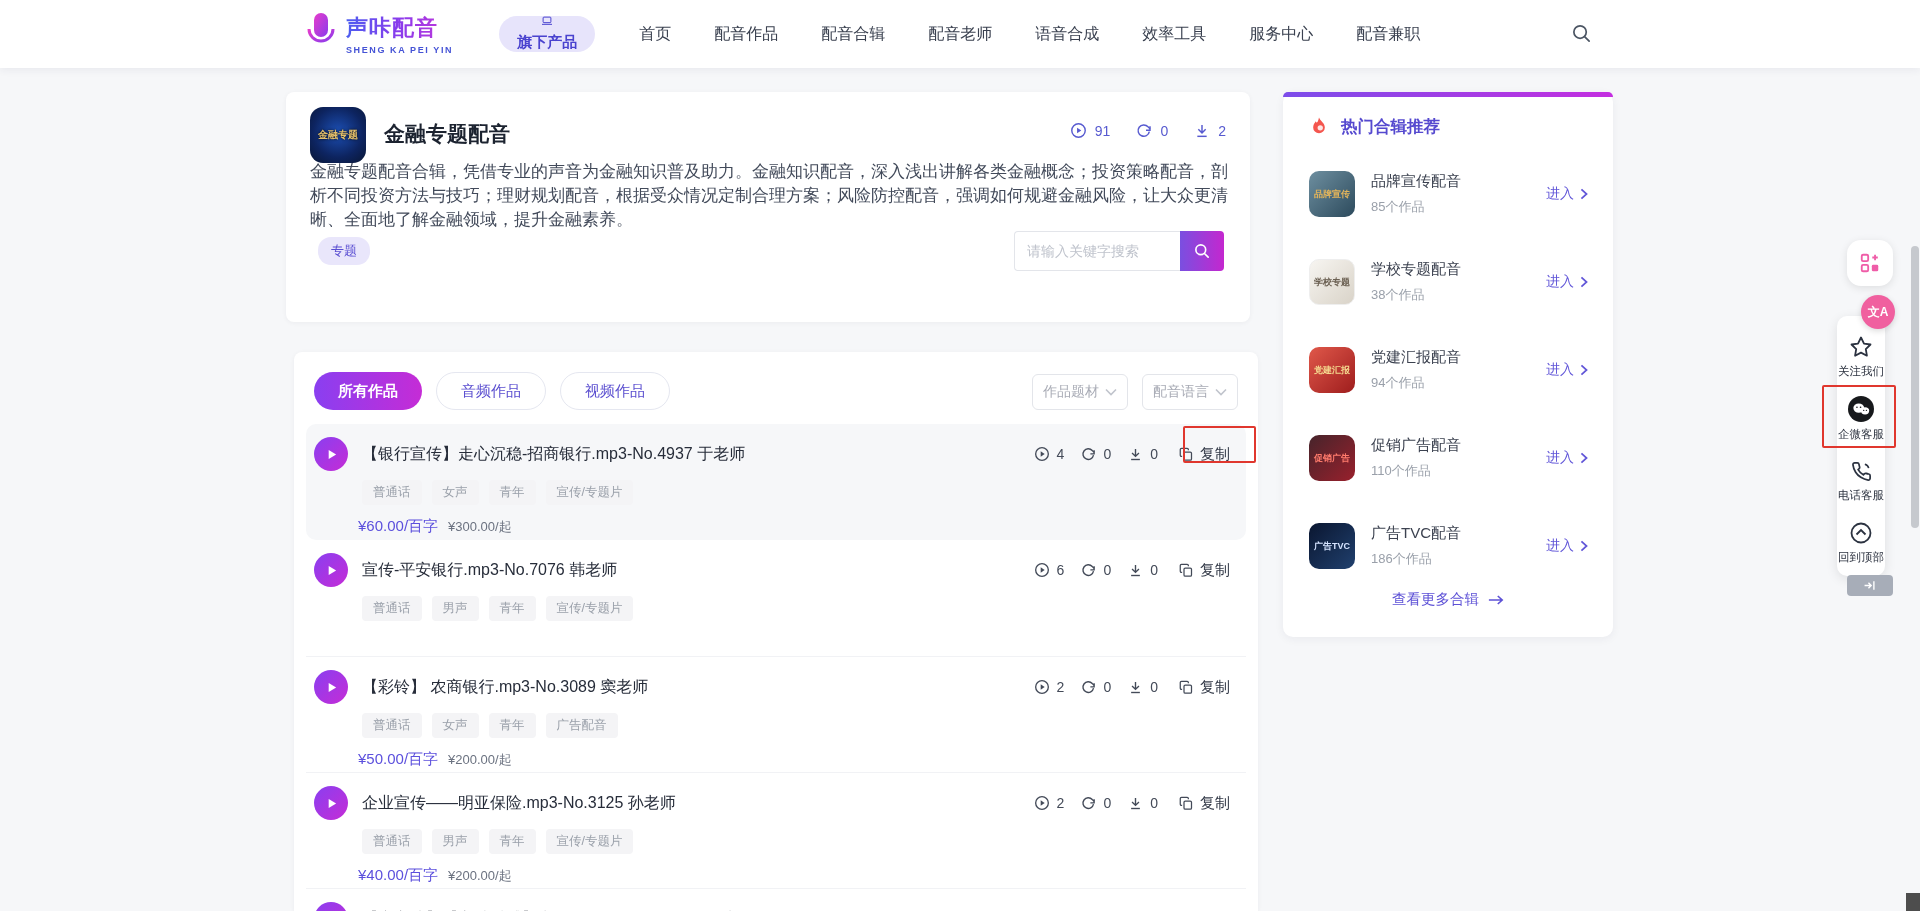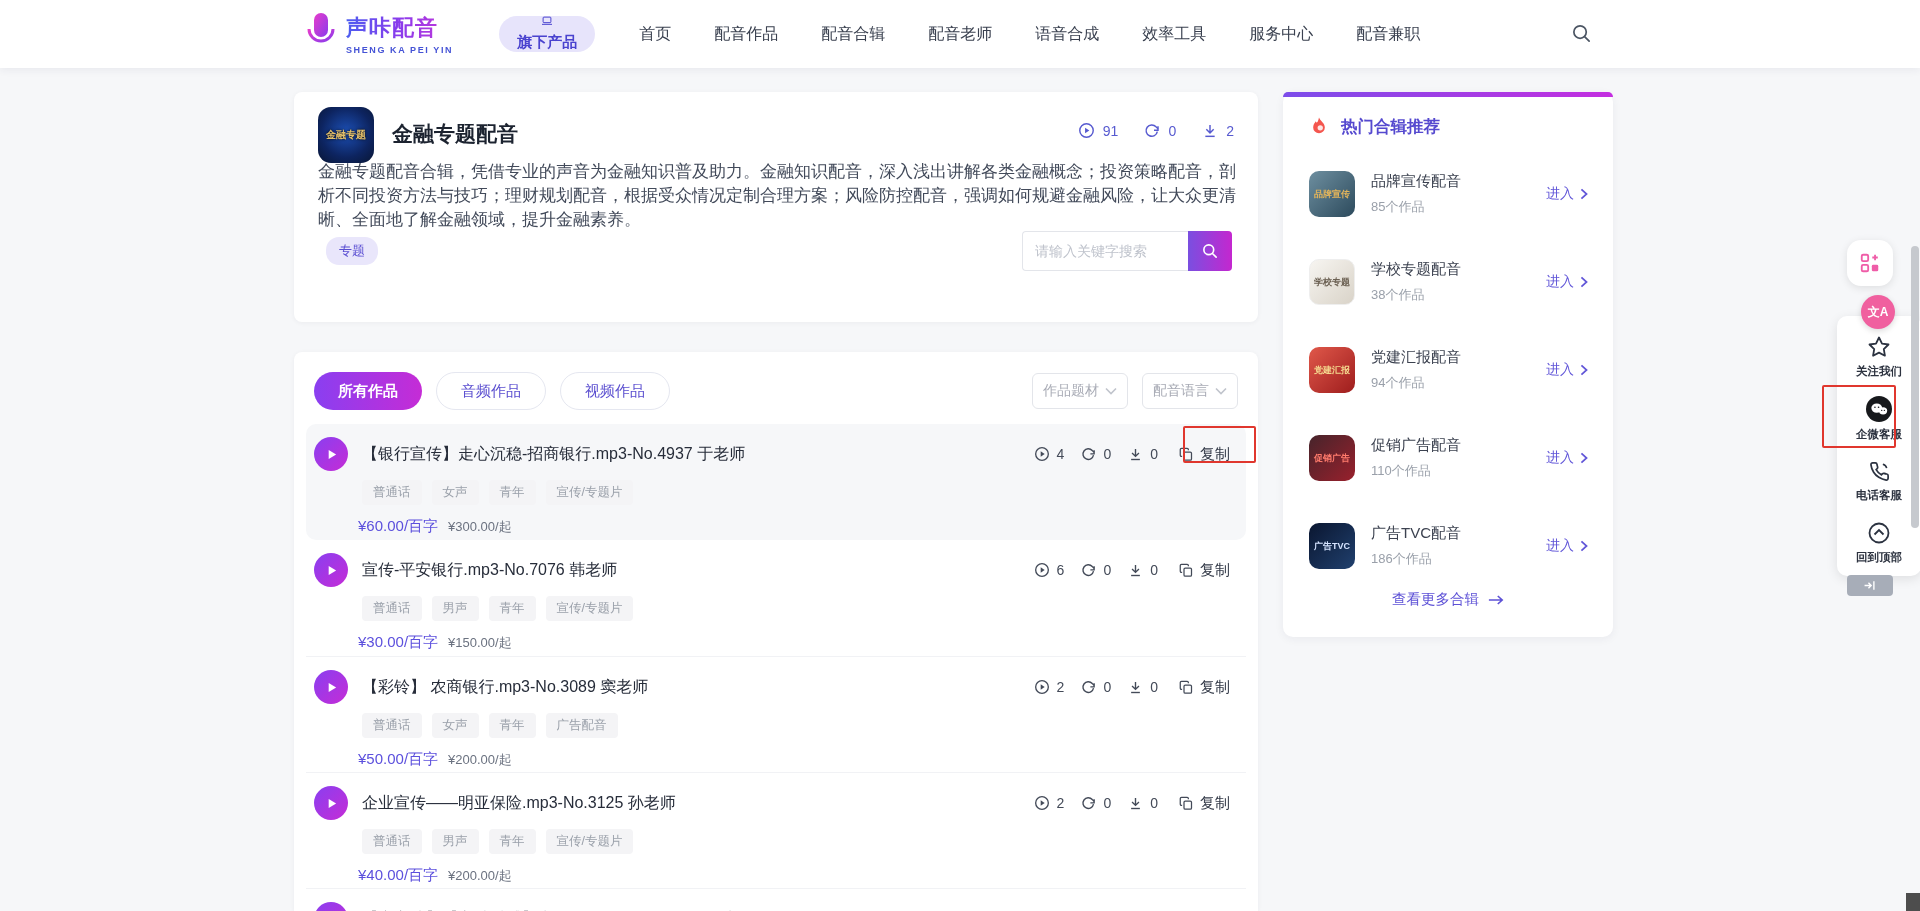--- a/index.html
+++ b/index.html
@@ -14,21 +14,21 @@
   .logo-text .t1 { font-size:22px; font-weight:bold;
        background:linear-gradient(90deg,#4c5df0,#8b3bec,#c437d8); -webkit-background-clip:text; background-clip:text; color:transparent; letter-spacing:1px; }
   .logo-text .t2 { font-size:9px; color:#4553d6; letter-spacing:1.6px; margin-top:2px; font-weight:bold; }
   .products-pill { display:flex; align-items:center; gap:7px; margin-left:46px; height:36px; padding:0 18px;
        background:#e7e4fb; border:none; border-radius:18px; color:#4a43cf; font-size:15px; font-weight:bold; cursor:pointer;flex-direction:column; }
   .nav-links { display:flex; gap:43px; margin-left:44px; font-size:16px; color:#3a4150; }
   .nav-links span { cursor:pointer; white-space:nowrap; }
   .nav-search { position:absolute; left:1571px; top:23px; cursor:pointer; }
 
   
-  .album-card { position:absolute; left:294px; top:92px; width:964px; height:230px; background:#fff;
+  .album-card { position:absolute; left:286px; top:92px; width:964px; height:230px; background:#fff;
        border-radius:8px; box-shadow:0 1px 5px rgba(30,30,60,.05); }
   .works-card { position:absolute; left:294px; top:352px; width:964px; height:559px; background:#fff;
        border-radius:8px 8px 0 0; box-shadow:0 1px 5px rgba(30,30,60,.05); }
 
   
   .album-thumb { position:absolute; left:24px; top:15px; width:56px; height:56px; border-radius:13px;
        background:radial-gradient(circle at 50% 45%, #1c4fb4 0%, #0d2460 60%, #091633 100%);
        display:flex; align-items:center; justify-content:center; }
   .album-thumb span { color:#e4c06a; font-size:10px; font-weight:bold; text-shadow:0 0 3px #000; }
   .album-title { position:absolute; left:98px; top:28px; font-size:21px; font-weight:bold; color:#1c2330; }
@@ -39,21 +39,21 @@
   .album-tag { position:absolute; left:32px; top:145px; background:#e9e6fb; color:#5a4ed2; font-size:13px;
        padding:5px 13px; border-radius:13px; cursor:pointer; }
   .album-search { position:absolute; right:26px; top:139px; display:flex; height:40px; }
   .album-search input { width:166px; height:40px; border:1px solid #e3e5ea; border-right:none; border-radius:4px 0 0 4px;
        padding:0 12px; font-size:14px; color:#333; outline:none; font-family:inherit; }
   .album-search input::placeholder { color:#bfc3cc; }
   .search-btn { width:44px; height:40px; border:none; border-radius:0 4px 4px 0; cursor:pointer;
        background:linear-gradient(90deg,#7a4fe0,#c427cf); display:flex; align-items:center; justify-content:center; }
 
   
-  .works-top { display:flex; align-items:center; padding:20px 20px 0 20px; }
+  .works-top { display:flex; align-items:flex-end; padding:20px 20px 0 20px; }
   .tab { height:38px; padding:0 24px; border-radius:19px; font-size:15px; cursor:pointer; margin-right:14px;
        background:#fff; border:1px solid #e5e7f0; color:#5b4fd0; font-family:inherit; }
   .tab.active { background:linear-gradient(90deg,#8a3ff0,#c52cd6); color:#fff; border:none; font-weight:bold; }
   .filters { margin-left:auto; display:flex; gap:14px; }
   .dropdown { width:96px; height:36px; border:1px solid #e3e5ea; border-radius:6px; display:flex; align-items:center;
        justify-content:space-between; padding:0 10px; color:#a8abb5; font-size:14px; cursor:pointer; background:#fff; }
 
   
   .rows { margin-top:14px; padding:0 12px; }
   .work-row { height:116px; padding:12px 8px 0 8px; position:relative; }
@@ -96,22 +96,22 @@
   .th-party  { background:linear-gradient(135deg,#e0584a,#9e1d1d); color:#f5d98f;align-items:center; }
   .th-promo  { background:linear-gradient(135deg,#46242b,#99202c); color:#ff7b6c; }
   .th-tvc    { background:linear-gradient(135deg,#0a1630,#20406e); color:#d5e3ff; }
 
   
   .float-qr { position:absolute; left:1847px; top:240px; width:46px; height:46px; background:#fff; border-radius:14px;
        box-shadow:0 2px 8px rgba(0,0,0,.10); display:flex; align-items:center; justify-content:center; cursor:pointer; z-index:22; }
   .float-translate { position:absolute; left:1861px; top:295px; width:34px; height:34px; border-radius:50%;
        background:#f0609f; color:#fff; display:flex; align-items:center; justify-content:center; font-size:12px;
        font-weight:bold; cursor:pointer; z-index:23; box-shadow:0 2px 6px rgba(0,0,0,.15); }
-  .float-panel { position:absolute; left:1837px; top:316px; width:84px; height:260px; background:#fff; border-radius:10px;
-       box-shadow:0 3px 12px rgba(0,0,0,.10); z-index:21; display:flex; flex-direction:column; padding-top:10px;font-weight:bold; }
+  .float-panel { position:absolute; left:1837px; top:316px; width:48px; height:260px; background:#fff; border-radius:10px;
+       box-shadow:0 3px 12px rgba(0,0,0,.10); z-index:21; display:flex; flex-direction:column; padding-top:10px; }
   .float-item { height:62px; display:flex; flex-direction:column; align-items:center; justify-content:center; gap:5px;
        cursor:pointer; }
   .float-item .fl { font-size:11.5px; color:#2d3340; white-space:nowrap; }
   .wechat-circle { width:26px; height:26px; border-radius:50%; background:#17191c; display:flex; align-items:center; justify-content:center; }
   .float-collapse { position:absolute; left:1847px; top:575px; width:46px; height:21px; background:#a7adb8; border-radius:4px;
        display:flex; align-items:center; justify-content:center; cursor:pointer; z-index:21; }
 
   
   .sb-thumb { position:absolute; right:1px; top:246px; width:8px; height:282px; background:#c6c9ce; border-radius:4px; z-index:30; cursor:grab; }
   .sb-corner { position:absolute; right:0; top:893px; width:14px; height:18px; background:#4d4d4d; z-index:30; }
@@ -324,24 +324,20 @@
             <span>复制</span>
             </button>
         </div>
       </div>
       <div class="row-tags">
         <span>普通话</span>
         <span>男声</span>
         <span>青年</span>
         <span>宣传/专题片</span>
       </div>
-      <div class="row-price">
-        <span class="p1">¥30.00/百字</span>
-        <span class="p2">¥150.00/起</span>
-      </div>
     </article>
 
     <article class="work-row sep">
       <div class="row-line1">
         <button class="play-btn">
           <svg width="13" height="13" viewBox="0 0 14 14">
             <path d="M4 2.2l8 4.8-8 4.8z" fill="#fff"></path>
             </svg>
         </button>
         <span class="work-title">【彩铃】 农商银行.mp3-No.3089  窦老师</span>

